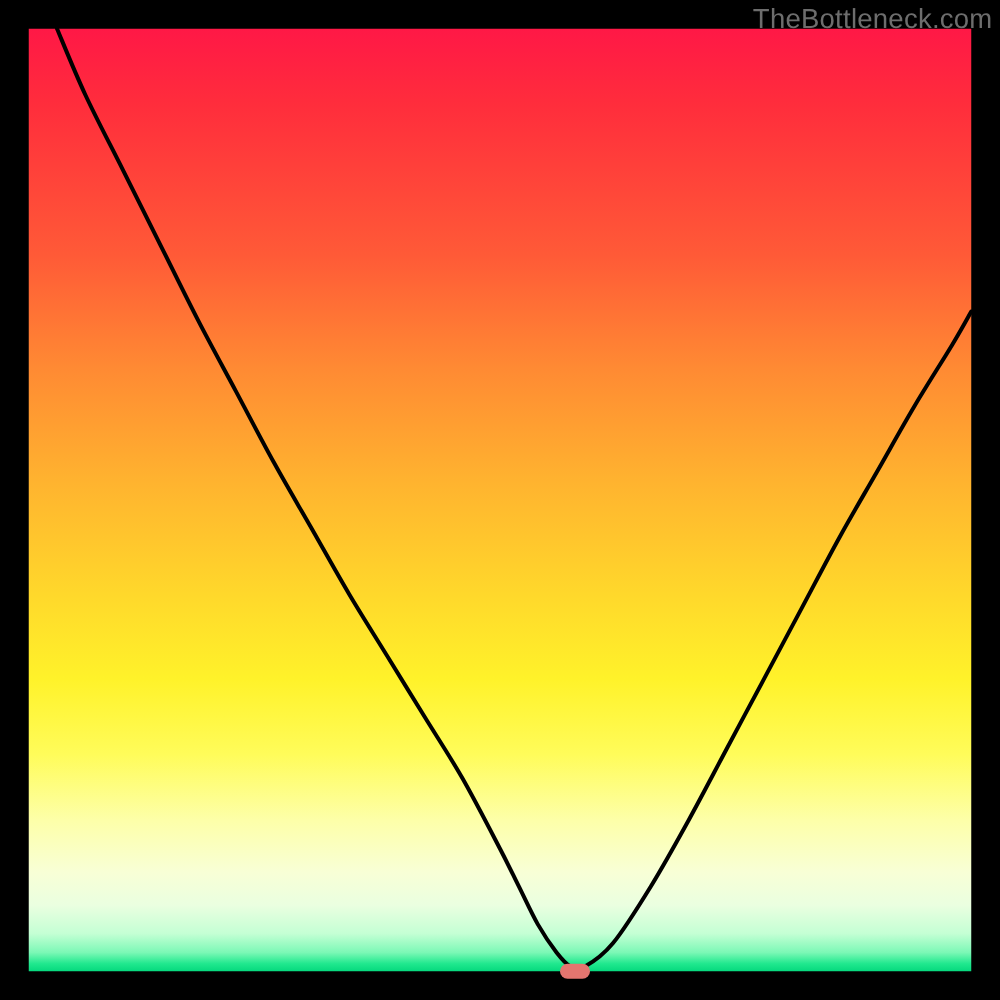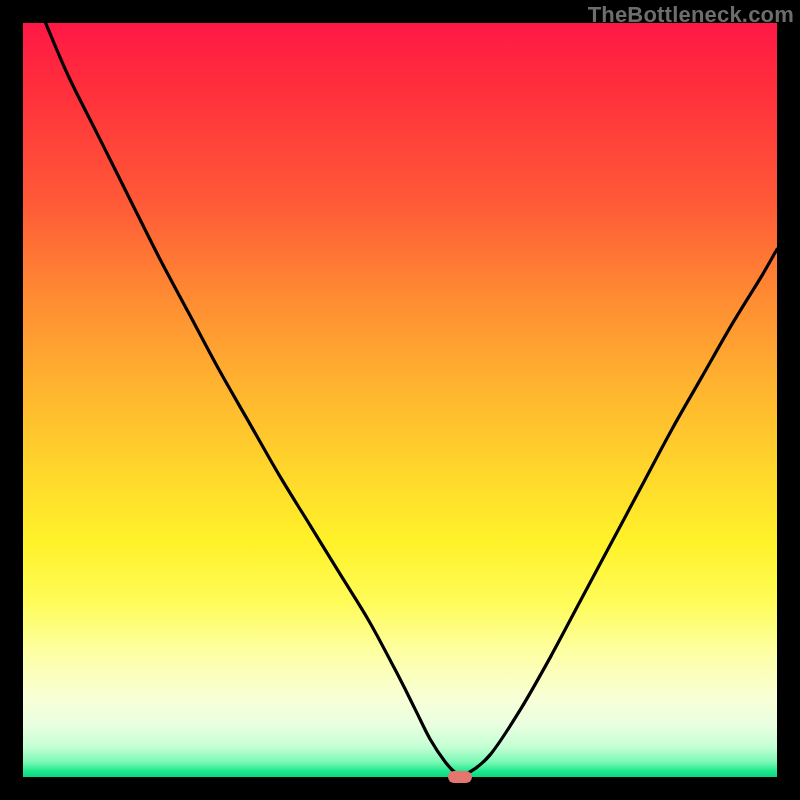--- a/index.html
+++ b/index.html
@@ -45,21 +45,21 @@
       #06d97e 100%
     );
   }
   .watermark {
     position: absolute;
     top: 2px;
     right: 6px;
     color: #6d6d6d;
     font-size: 22px;
     letter-spacing: 0.2px;
-    font-weight: 700;
+    font-weight: 400;
     user-select: none;
     margin-left: 28px;
   }
   svg.curve {
     position: absolute;
     left: 0;
     top: 0;
     width: 754px;
     height: 754px;
     overflow: visible;

